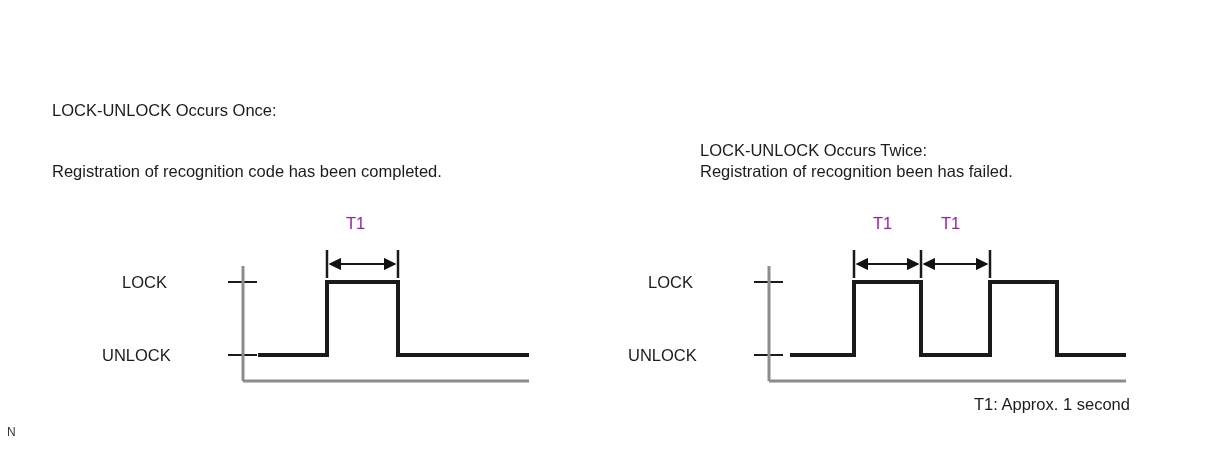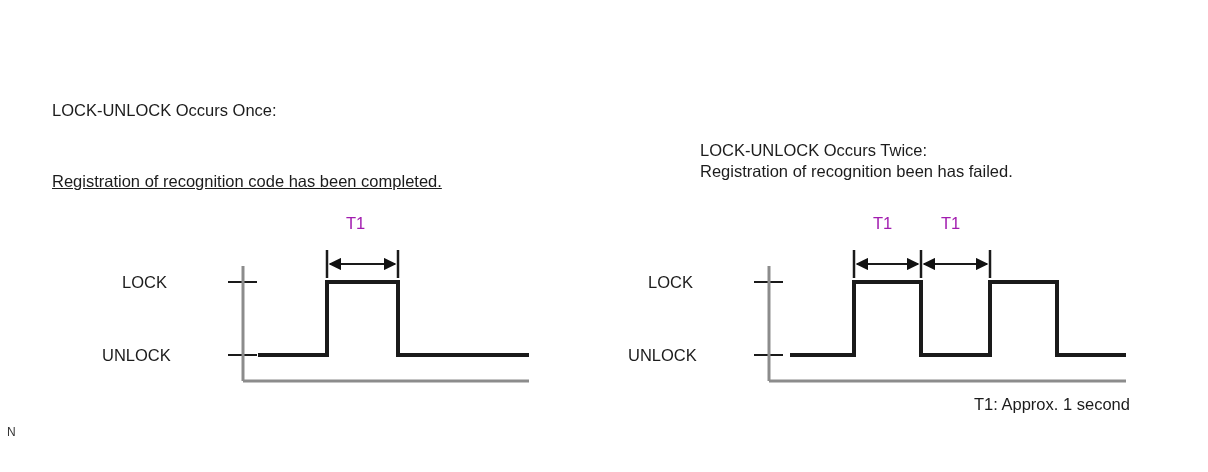--- a/index.html
+++ b/index.html
@@ -71,21 +71,21 @@
     pointer-events: none;
   }
 </style>
 </head>
 <body>
 
 <div class="page">
 
   <div class="panel-heading" style="left:52px; top:101px;">LOCK-UNLOCK Occurs Once:</div>
 
-  <div class="panel-desc" style="left:52px; top:172px;text-decoration:underline;">Registration of recognition code has been completed.</div>
+  <div class="panel-desc" style="left:52px; top:162px;">Registration of recognition code has been completed.</div>
 
   <div class="panel-heading" style="left:700px; top:101px;margin-top:40px;">LOCK-UNLOCK Occurs Twice:</div>
 
   <div class="panel-desc" style="left:700px; top:162px;">Registration of recognition been has failed.</div>
 
   <div class="axis-label" style="left:122px; top:273px; width:100px;">LOCK</div>
 
   <div class="axis-label" style="left:102px; top:346px; width:120px;">UNLOCK</div>
 
   <div class="t1-label" style="left:346px; top:214px;">T1</div>

